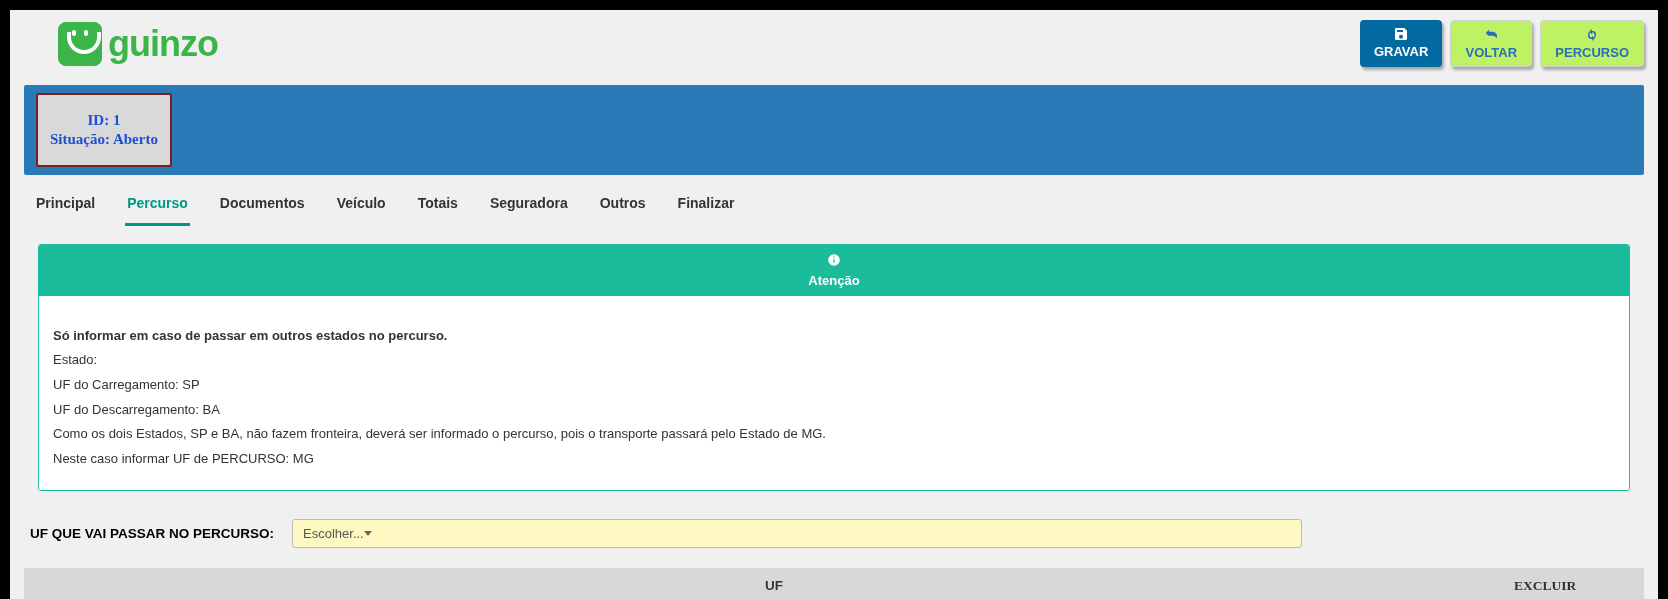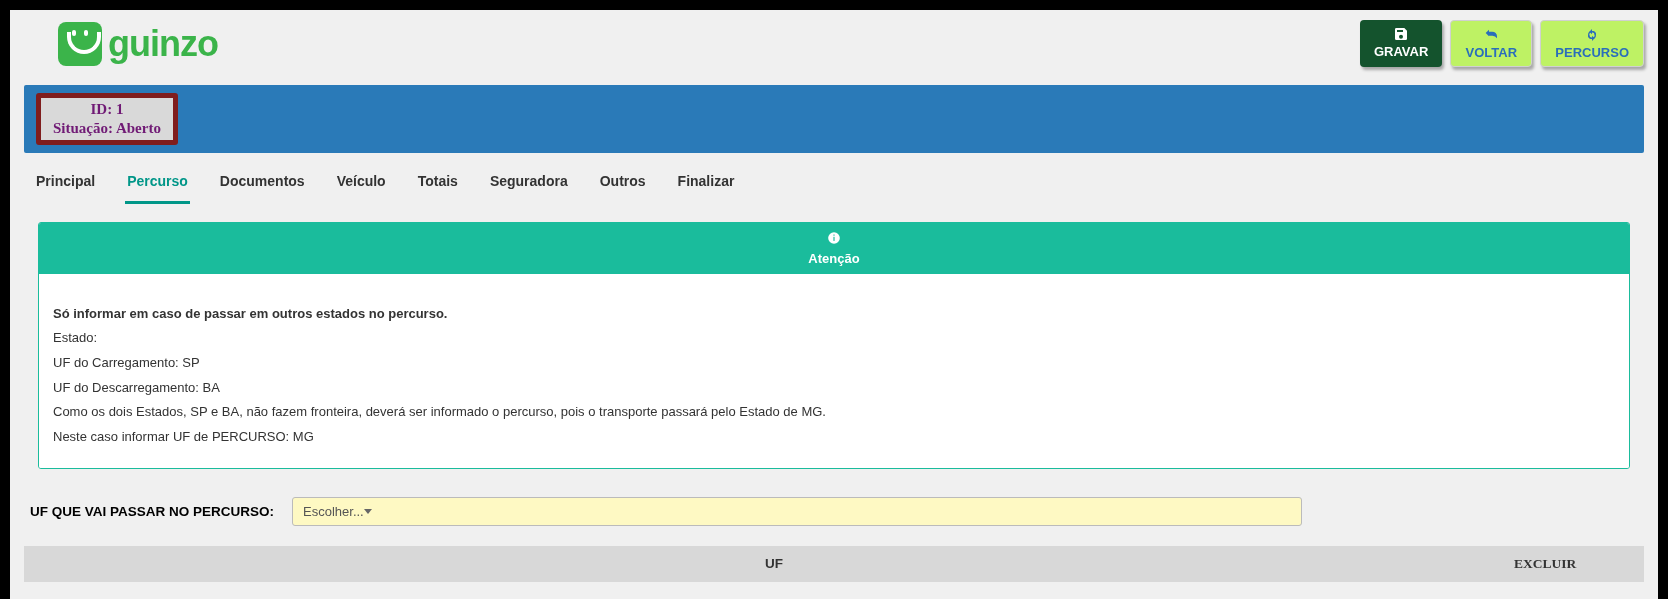--- a/index.html
+++ b/index.html
@@ -68,41 +68,41 @@
       cursor: pointer;
       font-weight: 700;
       font-size: 13px;
       box-shadow: 2px 3px 3px rgba(0,0,0,0.3);
       display: flex;
       flex-direction: column;
       align-items: center;
       gap: 2px;
       border: none;
     }
-    .btn-teal { background: #14532d; color: #fff; }
+    .btn-teal { background: #0369a1; color: #fff; }
     .btn-white { background: #bef264; color: #2a6ebb; border: 1px solid #d0d0d0; }
     .btn svg { width: 18px; height: 16px; }
     .header-bar {
       background: #2a7ab8;
       color: #fff;
       padding: 8px 12px;
       display: flex;
       justify-content: space-between;
       align-items: center;
       border-radius: 2px;
     }
     .header-left { font-size: 14px; font-weight: 700; line-height: 1.5; }
     .header-left .row { display: flex; align-items: center; gap: 6px; }
     .header-left svg { width: 14px; height: 14px; fill: #fff; flex-shrink: 0; }
     .header-right {
       background: #d9d9d9;
-      color: #701a75;
-      border: 5px solid #7f1d1d;
+      color: #1d4ed8;
+      border: 2px solid #7f1d1d;
       border-radius: 3px;
-      padding: 2px 12px;
+      padding: 16px 12px;
       text-align: center;
       font-weight: 700;
       font-size: 15px;
       line-height: 1.25;
       font-family: Georgia, 'Times New Roman', serif;
     }
     .tabs {
       display: flex;
       gap: 28px;
       padding: 14px 10px 0 10px;

